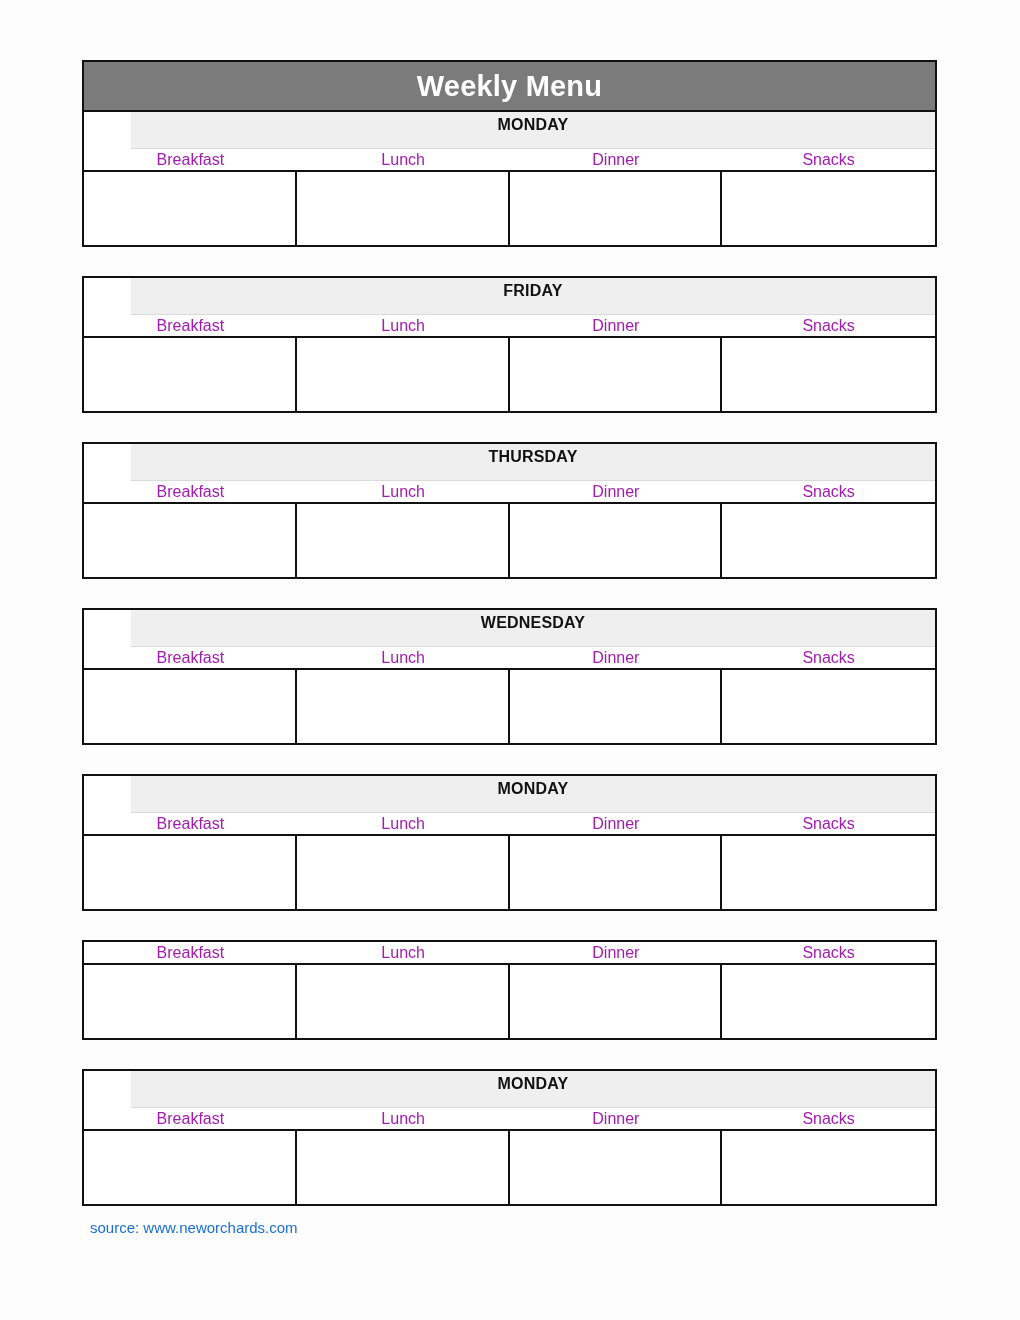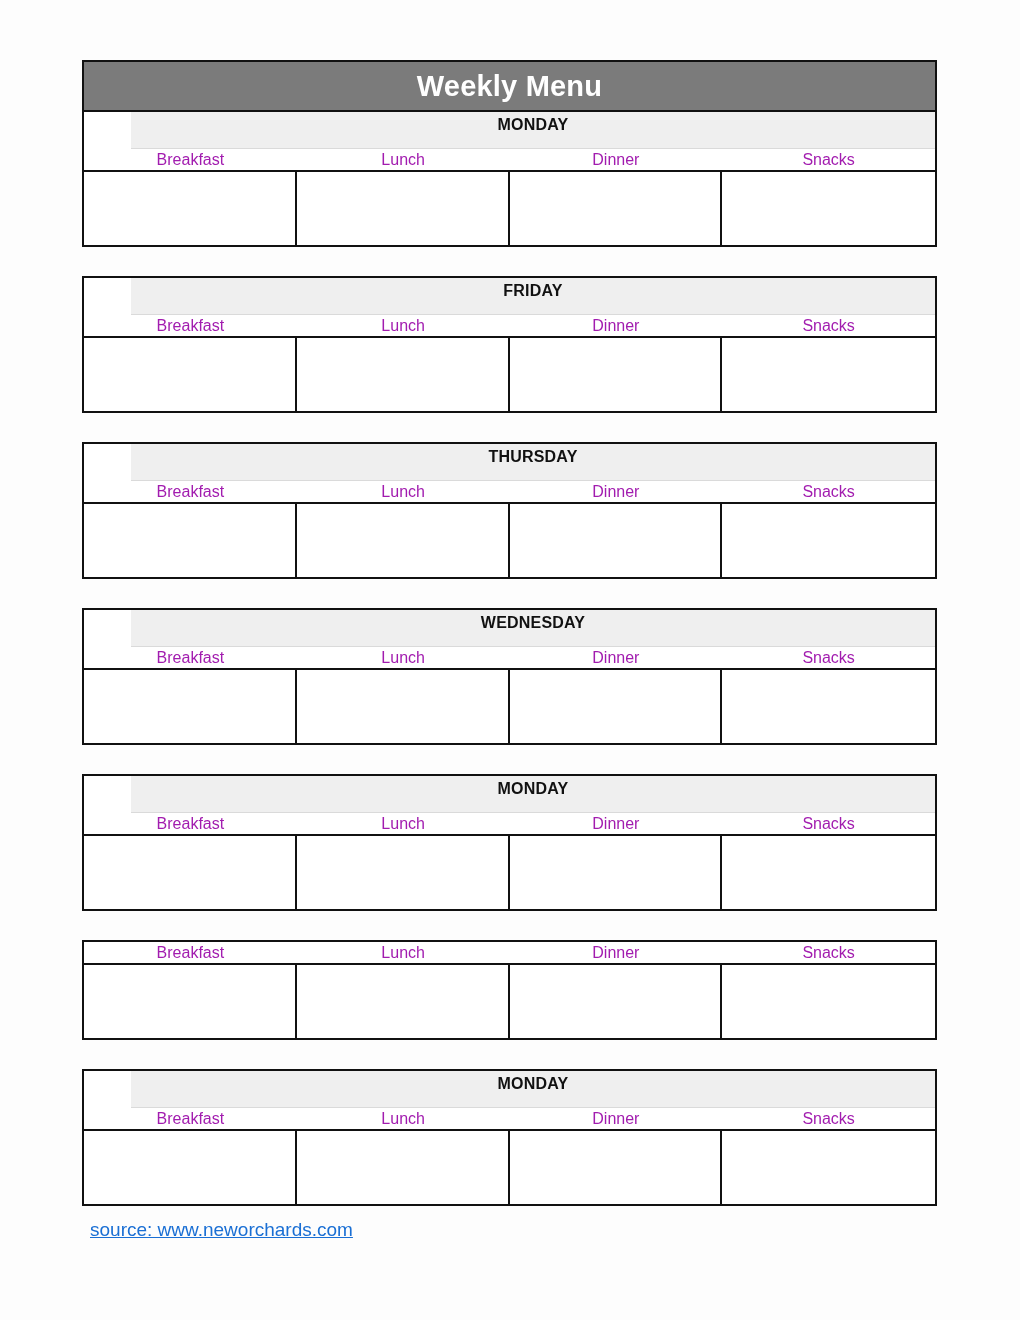--- a/index.html
+++ b/index.html
@@ -64,22 +64,21 @@
     flex:1 1 25%;
     border-right:2px solid var(--border, #111111);
   }
   .entry-cell:last-child { border-right:none; }
   .source-row {
     margin-top:13px;
     padding-left:8px;
   }
   .source-link {
     color: var(--link, #1a6fd4);
-    text-decoration:underline;
-    font-size:19px;
+    font-size:15px;
     cursor:pointer;
   }
 </style>
 </head>
 <body>
 
 <div class="content">
 
   <div class="banner">
     <span>Weekly Menu</span>

